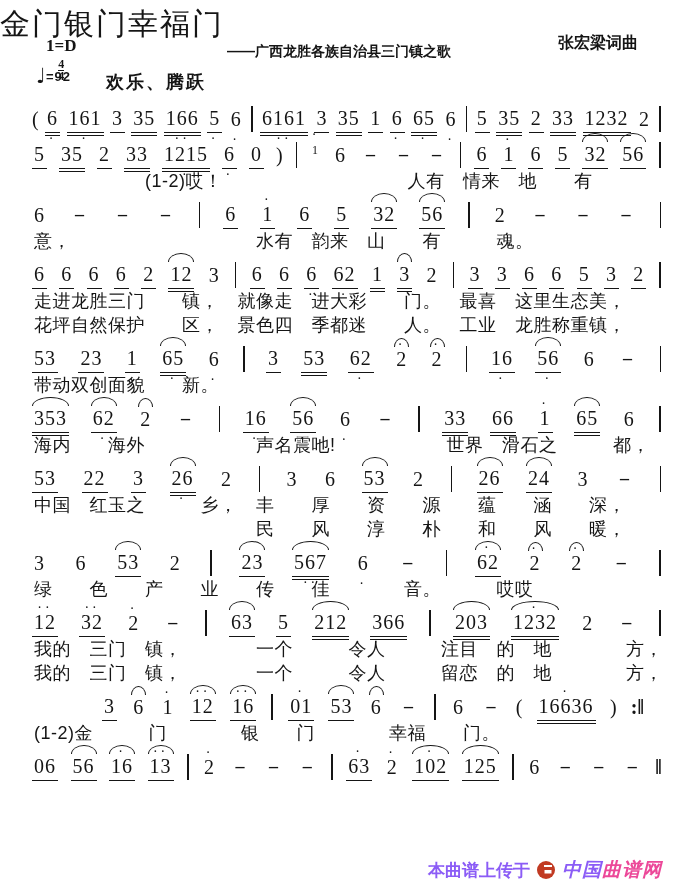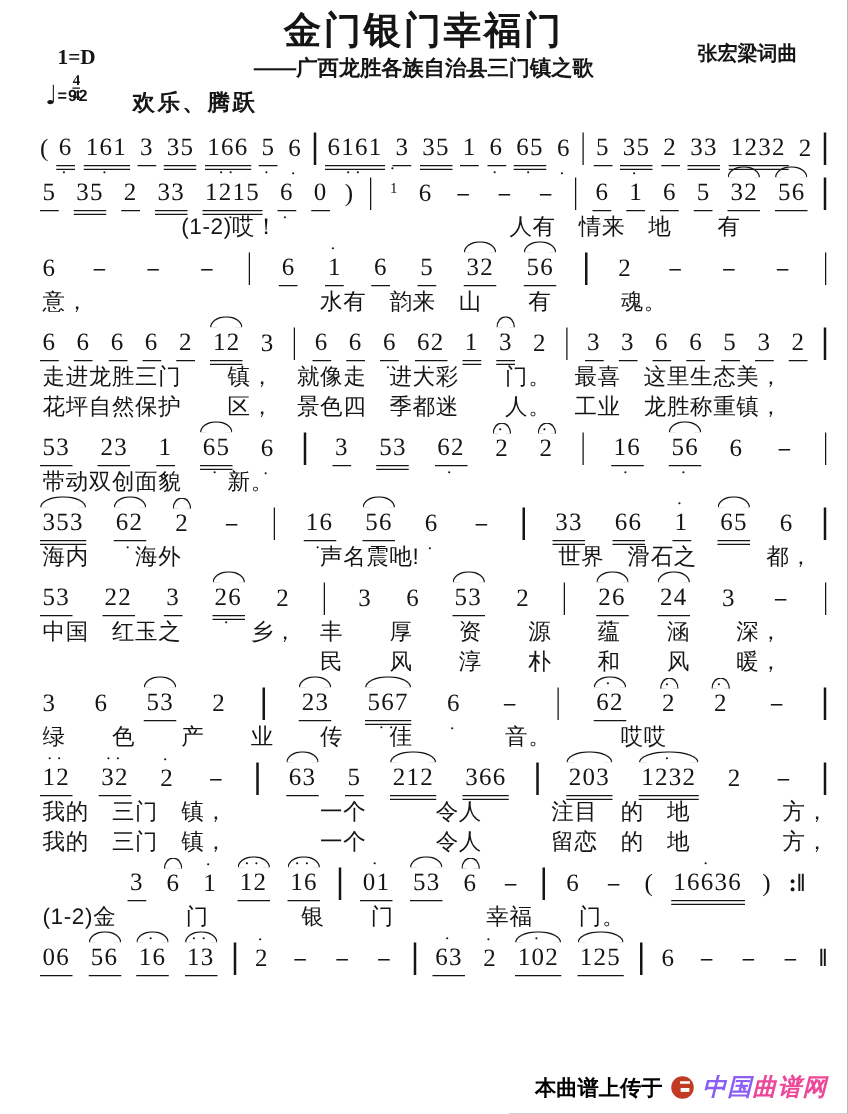--- a/index.html
+++ b/index.html
@@ -1,23 +1,23 @@
 <!DOCTYPE html>
 <html><head>
 <meta charset="utf-8">
 <style>
   html,body{margin:0;padding:0;background:#888;}
   .page{position:relative;width:678px;height:891px;background:#ffffff;color:#151515;
         font-family:"Liberation Sans",sans-serif;overflow:hidden;margin:0 auto;}
   
   .hdr{position:absolute;top:0;left:0;right:0;height:100px;}
-  .title{position:absolute;top:4px;left:0;right:0;text-align:center;
-         font-size:30px;font-weight:bold;letter-spacing:2px;}
+  .title{position:absolute;top:4px;left:0;right:0;
+         font-size:30px;font-weight:normal;letter-spacing:2px;}
   .subtitle{position:absolute;top:43px;left:0;right:0;text-align:center;
-            font-size:17px;font-weight:bold;}
+            font-size:14px;font-weight:bold;}
   .credit{position:absolute;top:33px;right:40px;font-size:16px;font-weight:bold;}
   .keysig{position:absolute;top:36px;left:46px;font-size:17px;font-weight:bold;
           font-family:"Liberation Serif",serif;display:flex;align-items:center;gap:3px;flex-direction:column;}
   .frac{display:inline-flex;flex-direction:column;align-items:center;font-size:12px;line-height:11px;}
   .frac .den{border-top:1px solid #151515;}
   .tempo{position:absolute;top:64px;left:36px;font-size:15px;font-weight:bold;
          display:flex;align-items:center;}
   .tempo .glyph{font-family:"DejaVu Sans",sans-serif;font-size:21px;}
   .tempo .eq{font-size:13px;letter-spacing:1px;}
   .expression{position:absolute;top:70px;left:106px;font-size:18px;font-weight:bold;letter-spacing:2px;}
@@ -42,21 +42,21 @@
   .grace .num{font-size:12px;}
   .bar{display:inline-block;width:1.5px;height:26px;background:#151515;margin:0 1px 1px 1px;}
   .dash{font-family:"Liberation Serif",serif;font-size:18px;font-weight:bold;
         padding:0 6px 4px 6px;}
   .paren{font-family:"Liberation Serif",serif;font-size:20px;padding-bottom:2px;}
   .dbar{font-family:"Liberation Serif",serif;font-size:20px;font-weight:bold;padding-bottom:2px;}
   .lyric-row{white-space:pre;font-size:18px;font-weight:400;line-height:24px;
              letter-spacing:0.5px;padding-left:4px;}
   
   .footer{position:absolute;right:16px;bottom:8px;display:flex;align-items:center;gap:7px;}
-  .upload-text{font-size:17px;font-weight:bold;color:#000000;}
+  .upload-text{font-size:17px;font-weight:bold;color:#8b5cf6;}
   .logo-disc{position:relative;width:18px;height:18px;border-radius:50%;}
   .logo-disc::after{content:"";position:absolute;top:4px;left:7px;right:3px;height:3px;
       border-top:2px solid #fff;box-shadow:0 4px 0 -0.5px #fff;}
   .site-name{font-size:19px;font-weight:bold;font-style:italic;letter-spacing:1px;}
 </style>
 </head>
 <body>
 
 <div class="page">
 

